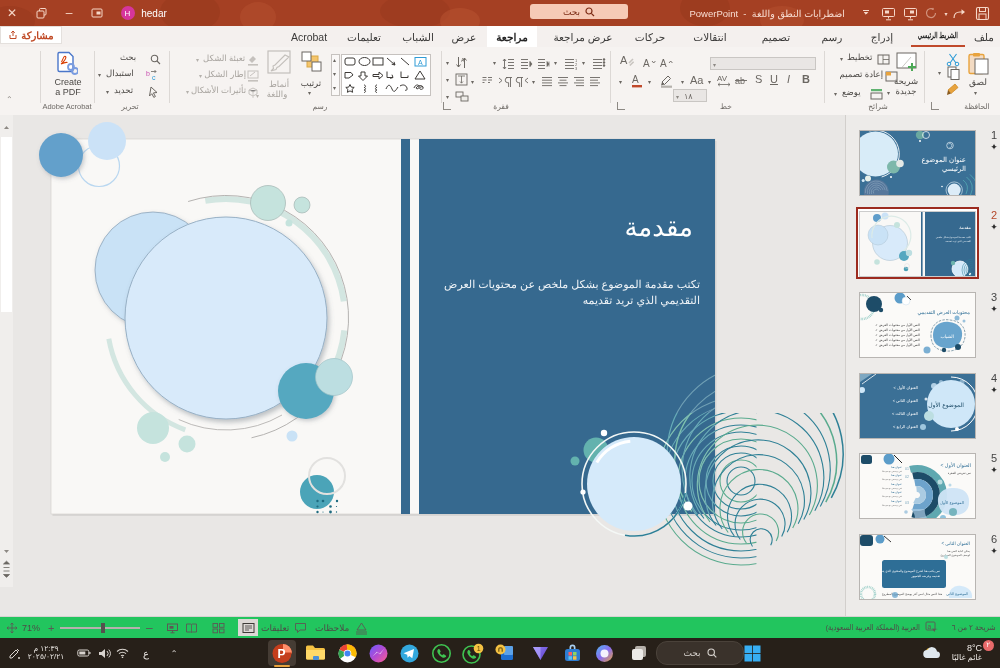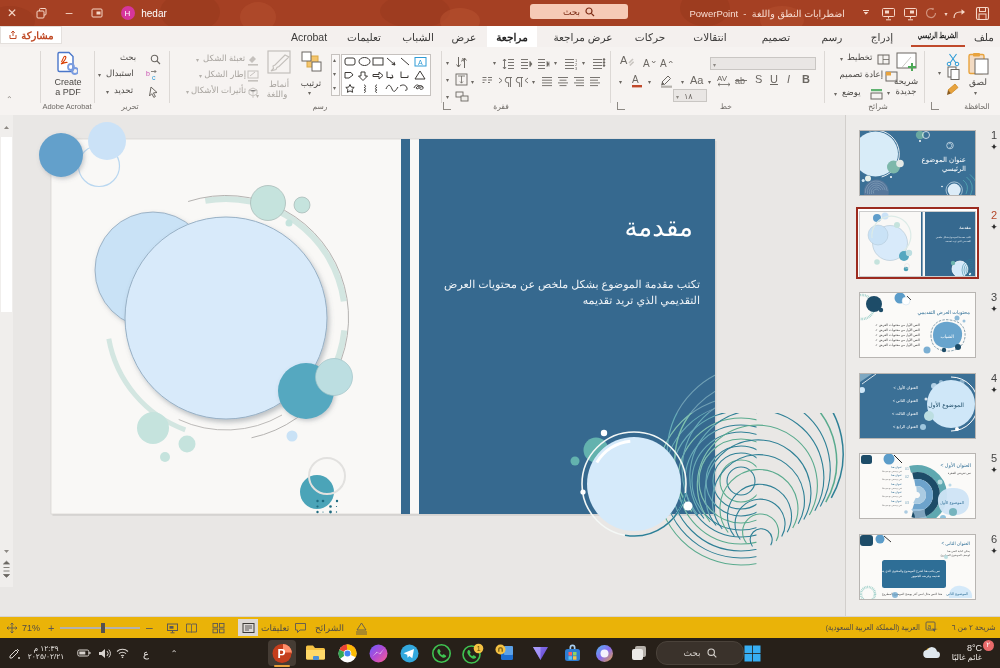--- a/index.html
+++ b/index.html
@@ -31,21 +31,21 @@
   
   #canvas{left:0;top:115px;width:1000px;height:472px;}
   #notesbar{left:0;top:587px;width:845px;height:29px;background:#f3f1ef;border-top:1px solid #dad7d5;}
   #notesbar div{position:absolute;right:7px;top:7px;font-size:11px;color:#504c49;direction:rtl;}
   
   #thumbpanel{left:845px;top:115px;width:155px;height:501px;background:#edebe9;border-left:1px solid #d2cfcc;}
   .thumb{position:absolute;left:13px;width:117px;height:66px;background:#fff;border:1px solid #b8b5b2;box-sizing:border-box;}
   .tnum{position:absolute;left:139px;width:18px;text-align:center;font-size:11px;color:#444;}
   .tstar{position:absolute;left:139px;width:18px;text-align:center;font-size:9px;color:#2b2b2b;}
   
-  #statusbar{left:0;top:616px;width:1000px;height:22px;background:#eab308;border-top:1px solid #d6d3d1;box-sizing:border-box;}
+  #statusbar{left:0;top:616px;width:1000px;height:22px;background:#22c55e;border-top:1px solid #d6d3d1;box-sizing:border-box;}
   .sb{position:absolute;font-size:9px;color:#4e4a47;white-space:nowrap;}
   
   #taskbar{left:0;top:638px;width:1000px;height:30px;background:#272019;}
   .tk{position:absolute;top:0;height:30px;display:flex;align-items:center;justify-content:center;}
 </style>
 </head>
 <body>
 <div id="app">
 
   <div id="titlebar" class="abs">
@@ -755,21 +755,21 @@
         </svg></div>
     <div class="sb" style="left:238px;top:2px;width:20px;height:17px;background:#dcd8d5;"></div>
     <div class="sb" style="left:242px;top:5px;"><svg width="13" height="12" viewBox="0 0 13 12">
           <rect x="1" y="1.5" width="11" height="9" fill="none" stroke="#3d3a37" stroke-width="1"></rect>
           <path d="M3 4h7M3 6h7M3 8h4" stroke="#3d3a37" stroke-width="0.8"></path>
         </svg></div>
     <div class="sb" style="left:261px;top:6px;direction:rtl;">تعليقات</div>
     <div class="sb" style="left:294px;top:5px;"><svg width="13" height="12" viewBox="0 0 13 12">
           <path d="M1.5 1.5h10v6.5H6L3.5 10.5V8H1.5z" fill="none" stroke="#5c5855" stroke-width="0.9"></path>
         </svg></div>
-    <div class="sb" style="left:315px;top:6px;direction:rtl;">الشرائح</div>
+    <div class="sb" style="left:315px;top:6px;direction:rtl;">ملاحظات</div>
     <div class="sb" style="left:354px;top:4px;"><svg width="15" height="14" viewBox="0 0 15 14">
           <path d="M2 11h11M2 13h11M7.5 2L3 9h9z" fill="none" stroke="#5c5855" stroke-width="0.9"></path>
         </svg></div>
     <div class="sb" style="right:80px;top:6px;direction:rtl;font-size:8px;transform:scaleX(.85);transform-origin:right center;">العربية (المملكة العربية السعودية)</div>
     <div class="sb" style="left:925px;top:4px;"><svg width="14" height="13" viewBox="0 0 14 13">
           <rect x="1" y="1" width="9" height="8" rx="1" fill="none" stroke="#5c5855" stroke-width="0.9"></rect>
           <text x="2.5" y="7.5" font-size="6.5" fill="#5c5855">a</text>
           <path d="M9 9l2.5 3.5 1-2.5 2.5-.5z" fill="#5c5855" transform="translate(-2,-1.5)"></path>
         </svg></div>
     <div class="sb" style="right:5px;top:6px;direction:rtl;font-size:8px;transform:scaleX(.9);transform-origin:right center;">شريحة ٢ من ٦</div>

